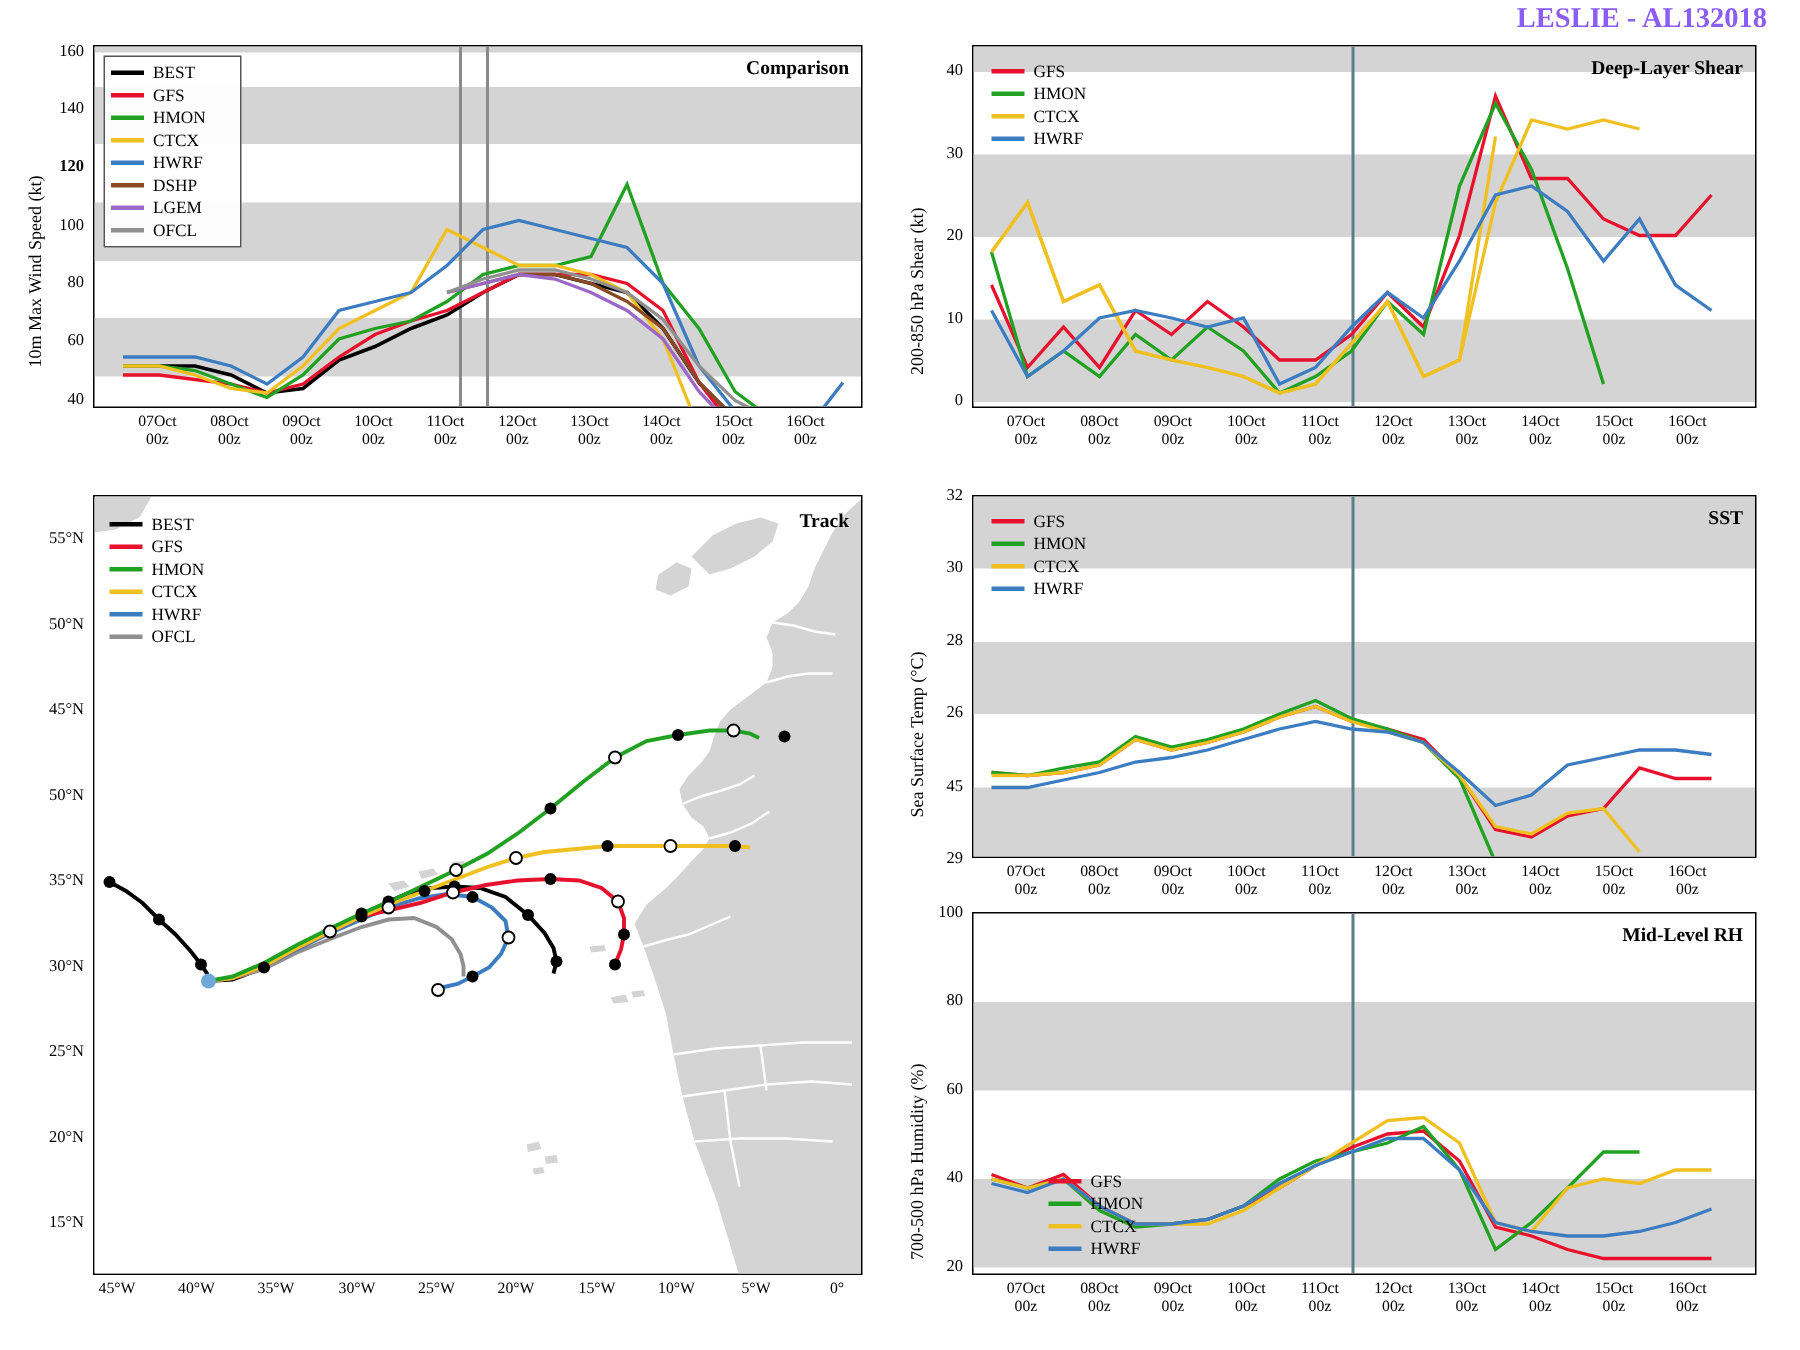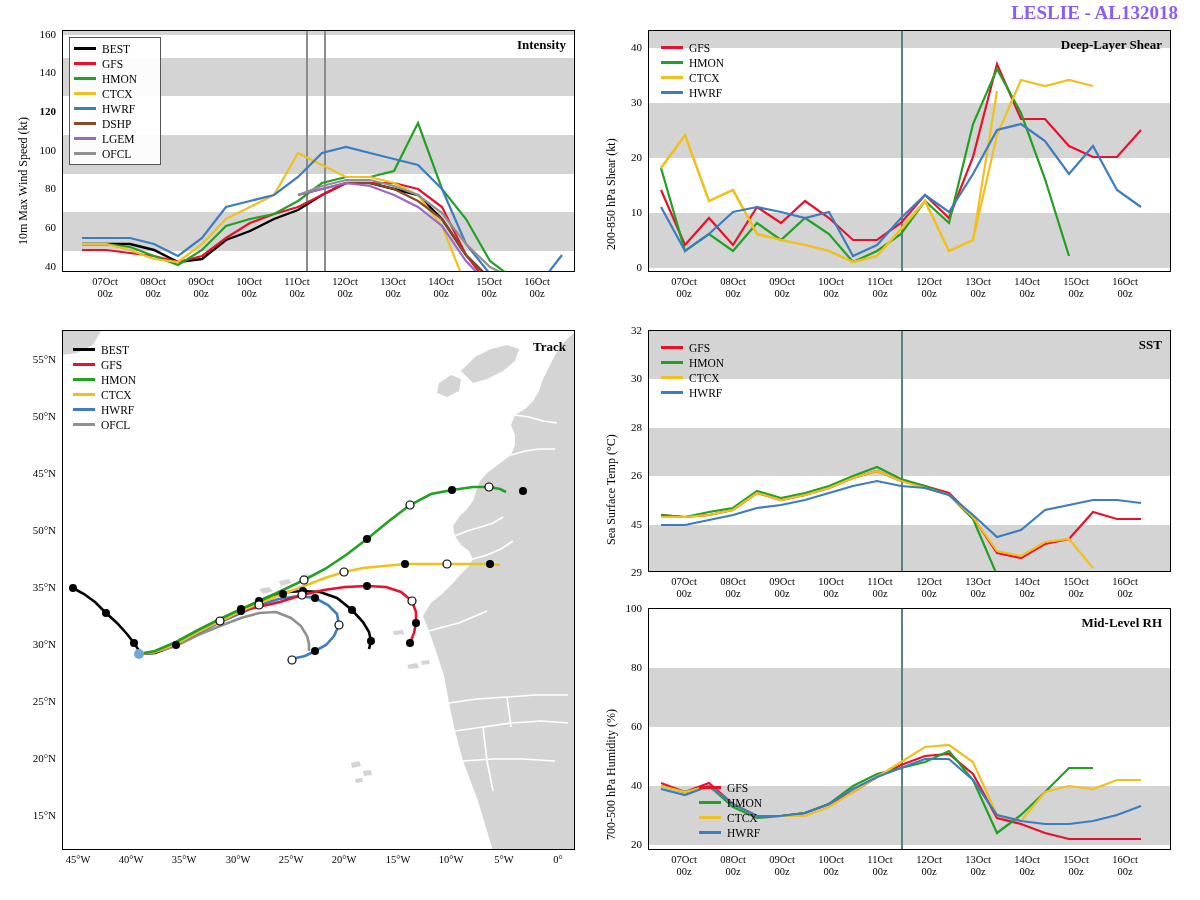--- a/index.html
+++ b/index.html
@@ -141,21 +141,21 @@
         <div class="legend-row">
             <span class="legend-swatch" style="background:#9b68c8"></span>
             <span class="legend-text">LGEM</span>
           </div>
         <div class="legend-row">
             <span class="legend-swatch" style="background:#909090"></span>
             <span class="legend-text">OFCL</span>
           </div>
       </div>
 
-      <div class="panel-label" style="right:8px; top:6px;">Intensity</div>
+      <div class="panel-label" style="right:8px; top:6px;">Comparison</div>
     </div>
 
     <div>
       <div class="ytick" style="left:-38px; width:32px; top:3.5px;">160</div>
       <div class="ytick" style="left:-38px; width:32px; top:42.2px;">140</div>
       <div class="ytick" style="left:-38px; width:32px; top:80.9px;font-weight:bold;">120</div>
       <div class="ytick" style="left:-38px; width:32px; top:119.6px;">100</div>
       <div class="ytick" style="left:-38px; width:32px; top:158.3px;">80</div>
       <div class="ytick" style="left:-38px; width:32px; top:197px;">60</div>
       <div class="ytick" style="left:-38px; width:32px; top:235.7px;">40</div>

